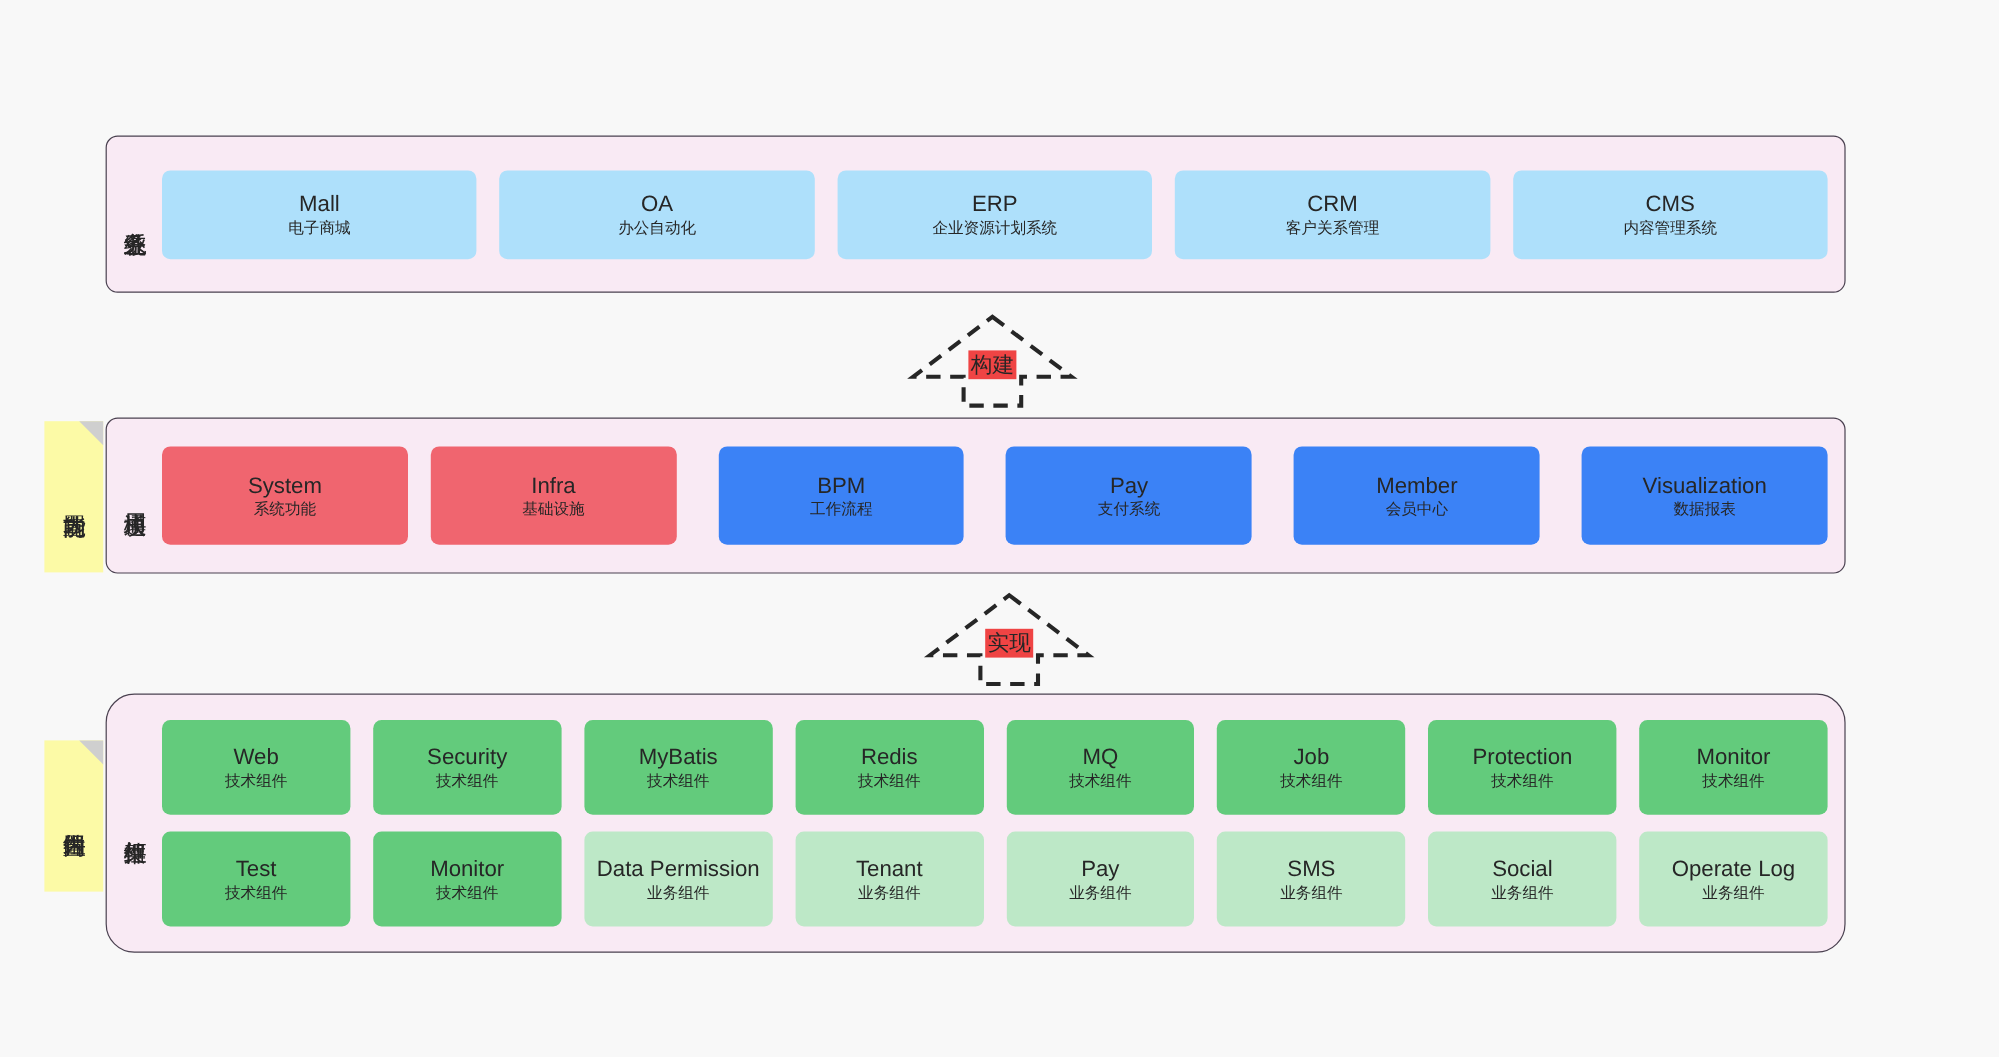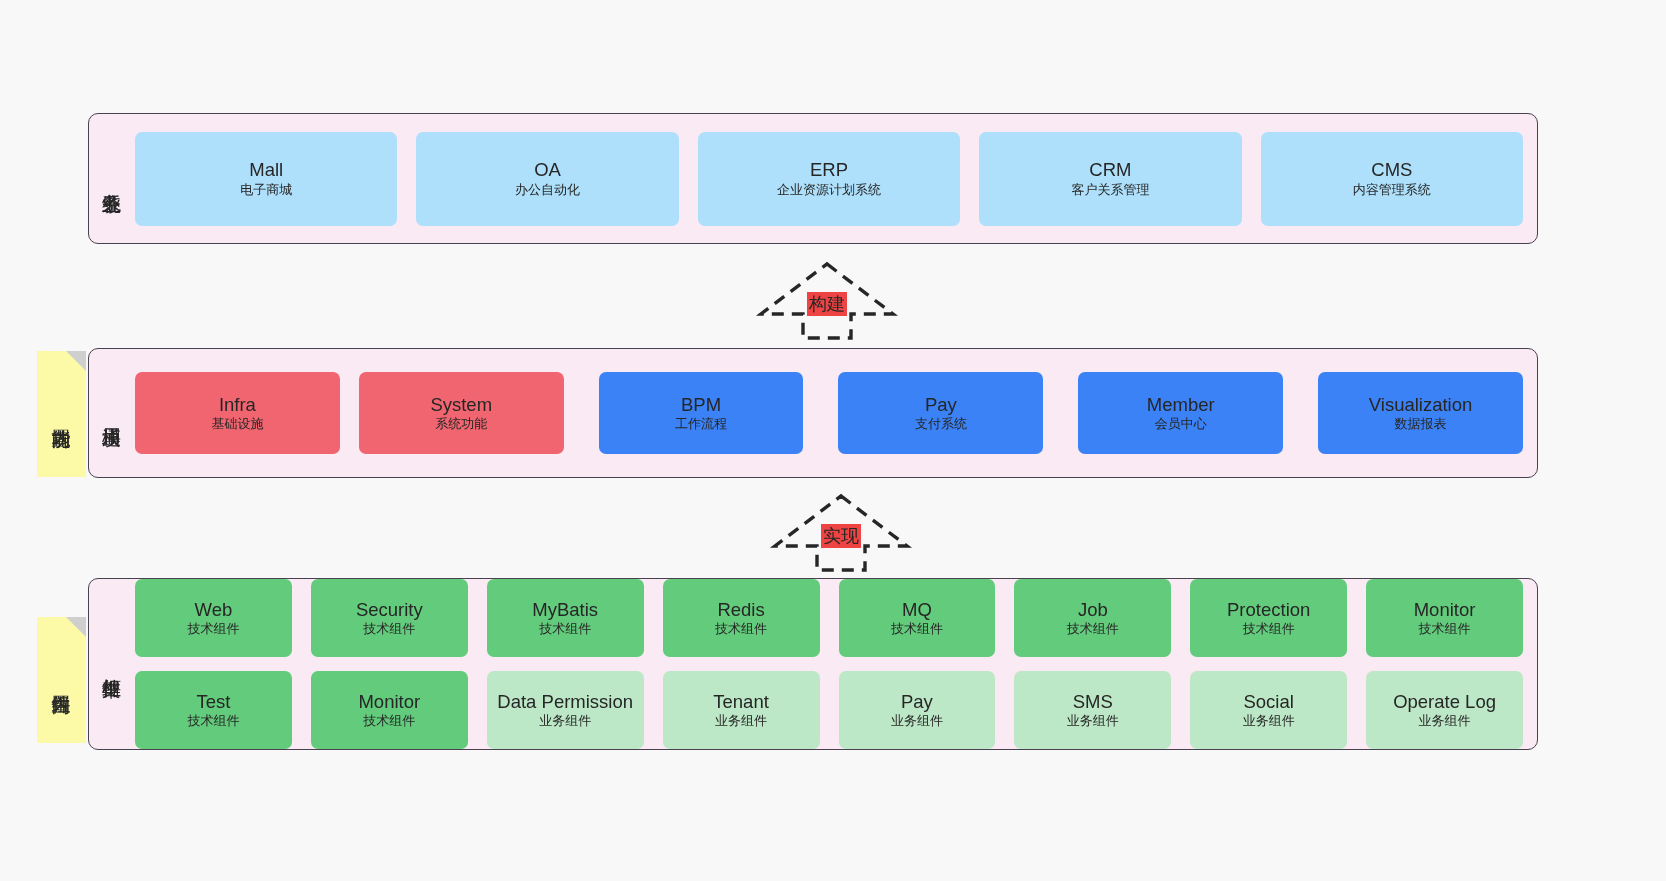--- a/index.html
+++ b/index.html
@@ -136,21 +136,21 @@
   }
 </style>
 </head>
 <body>
 
 <div class="canvas">
 
   <div class="layer" id="layer-business" style="left:88px; top:113px; width:1450px; height:131px;">
     <div class="layer-title">业务系统</div>
     <div class="cells">
-      <div class="cell-row" style="height:94px;">
+      <div class="cell-row" style="height:74px;">
         <div class="cell c-blue">
           <span class="en">Mall</span>
           <span class="cn">电子商城</span>
         </div>
         <div class="cell c-blue">
           <span class="en">OA</span>
           <span class="cn">办公自动化</span>
         </div>
         <div class="cell c-blue">
           <span class="en">ERP</span>
@@ -178,26 +178,26 @@
   <div class="note" style="left:37px; top:351px; width:49px; height:126px;">
     <span class="fold"></span>
     <span>内置功能</span>
   </div>
 
   <div class="layer" id="layer-common" style="left:88px; top:348px; width:1450px; height:130px;">
     <div class="layer-title">通用模块</div>
     <div class="cells">
       <div class="cell-row" style="height:82px;">
         <div class="cell c-red">
+          <span class="en">System</span>
+          <span class="cn">系统功能</span>
+        </div>
+        <div class="cell c-red">
           <span class="en">Infra</span>
           <span class="cn">基础设施</span>
-        </div>
-        <div class="cell c-red">
-          <span class="en">System</span>
-          <span class="cn">系统功能</span>
         </div>
         <div class="cell c-pink">
           <span class="en">BPM</span>
           <span class="cn">工作流程</span>
         </div>
         <div class="cell c-pink">
           <span class="en">Pay</span>
           <span class="cn">支付系统</span>
         </div>
         <div class="cell c-pink">
@@ -217,21 +217,21 @@
       <path d="M70 4 L136 54 L94 54 L94 78 L46 78 L46 54 L4 54 Z" stroke="#262626" stroke-width="3.4" fill="#f8f8f8" stroke-dasharray="12 8" stroke-linejoin="miter"></path>
     </svg>
     <span class="lbl" style="top:32px;">实现</span>
   </div>
 
   <div class="note" style="left:37px; top:617px; width:49px; height:126px;">
     <span class="fold"></span>
     <span>内置组件</span>
   </div>
 
-  <div class="layer" id="layer-framework" style="left:88px; top:578px; width:1450px; height:172px;">
+  <div class="layer" id="layer-framework" style="left:88px; top:578px; width:1450px; height:216px;border-radius:24px;">
     <div class="layer-title">框架组件</div>
     <div class="cells">
 
       <div class="cell-row" style="height:79px;">
         <div class="cell c-green">
           <span class="en">Web</span>
           <span class="cn">技术组件</span>
         </div>
         <div class="cell c-green">
           <span class="en">Security</span>

